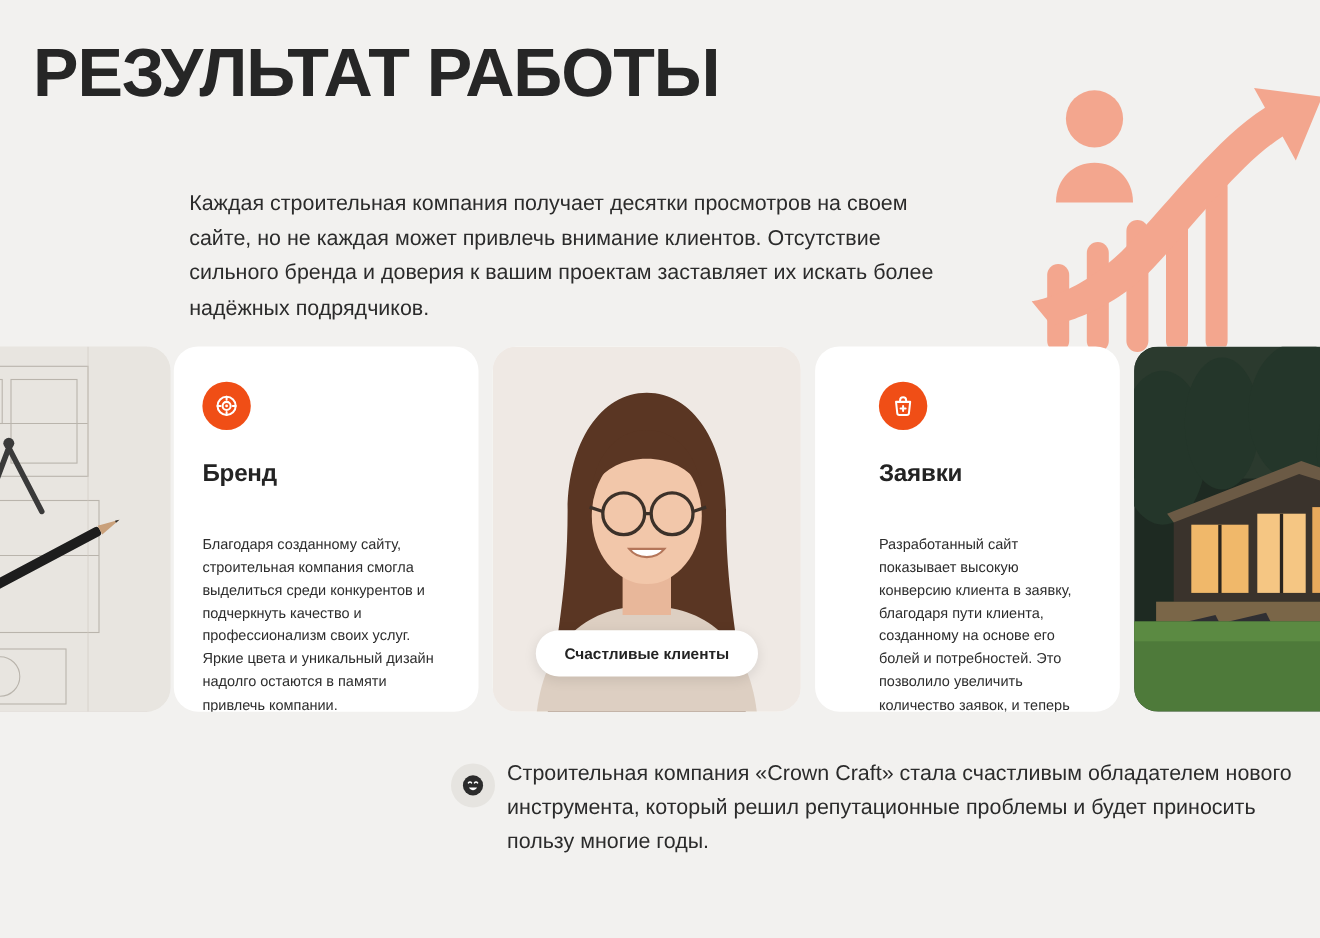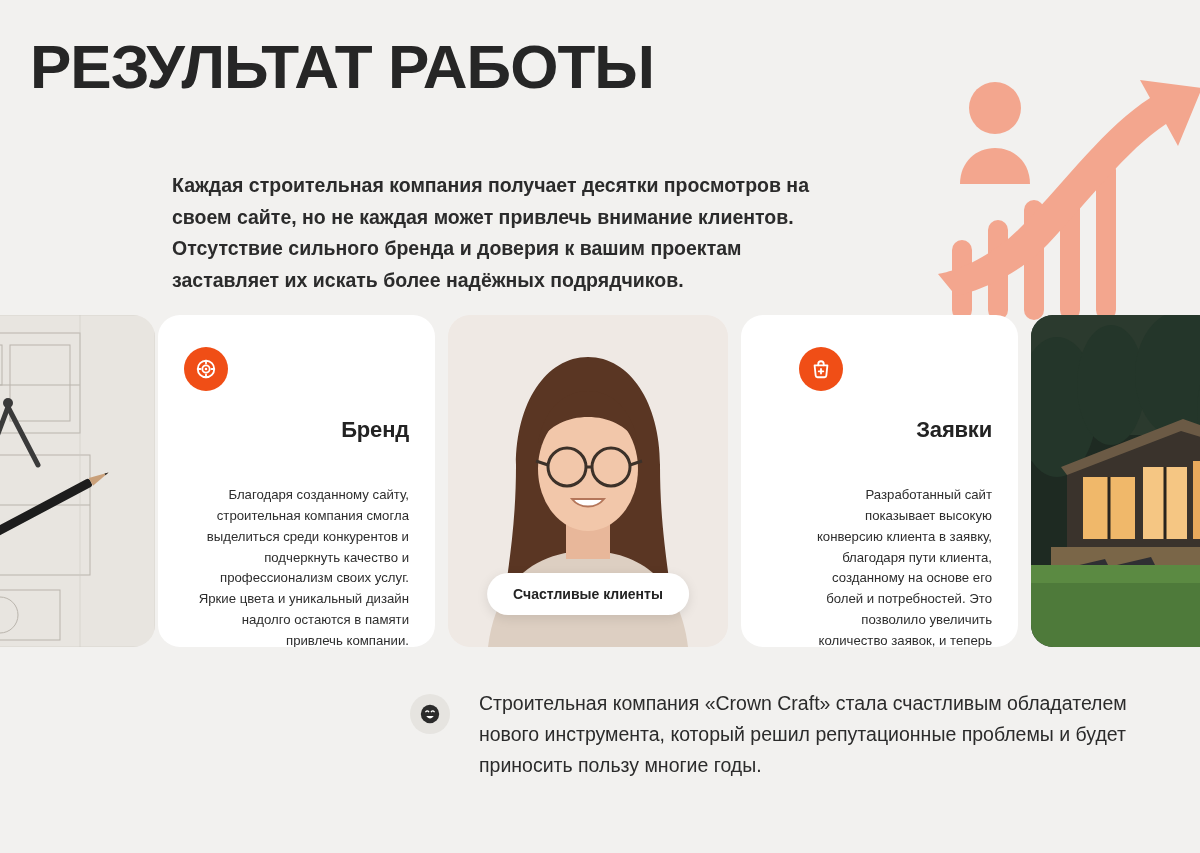--- a/index.html
+++ b/index.html
@@ -29,21 +29,21 @@
   }
 
   
   .intro {
     position: absolute;
     left: 172px; top: 170px;
     width: 680px;
     font-size: 19.5px;
     line-height: 1.62;
     color: #2b2b2b;
-    font-weight: 700;
+    font-weight: 400;
   }
 
   
   .decor {
     position: absolute;
     right: 0px; top: 60px;
     width: 270px; height: 260px;
     pointer-events: none;
   }
 
@@ -60,21 +60,21 @@
     border-radius: 22px;
     background: #ffffff;
     overflow: hidden;
   }
   .card-blueprint { left: -40px; width: 195px; border-radius: 0 22px 22px 0; }
   .card-brand     { left: 158px; width: 277px; }
   .card-photo     { left: 448px; width: 280px; text-align: center; }
   .card-leads     { left: 741px; width: 277px; padding-left: 32px; }
   .card-house     { left: 1031px; width: 209px; border-radius: 22px 0 0 22px; }
 
-  .card-inner { padding: 32px 26px 26px 26px; text-align: right; }
+  .card-inner { padding: 32px 26px 26px 26px; }
 
   .badge {
     width: 44px; height: 44px;
     border-radius: 50%;
     background: #f04e16;
     display: flex; align-items: center; justify-content: center;
     margin-bottom: 26px;
   }
   .card-title {
     font-size: 22px;
@@ -114,21 +114,21 @@
   .house { position: absolute; inset: 0; }
   .house svg { display:block; width:100%; height:100%; }
 
   
   .footer {
     position: absolute;
     left: 410px; top: 688px;
     width: 770px;
     display: flex;
     align-items: flex-start;
-    gap: 29px;
+    gap: 11px;
   }
   .smiley {
     width: 40px; height: 40px;
     border-radius: 50%;
     background: #e6e4e0;
     display: flex; align-items: center; justify-content: center;
     flex: 0 0 auto;
     margin-top: 6px;
   }
   .footer-text {

